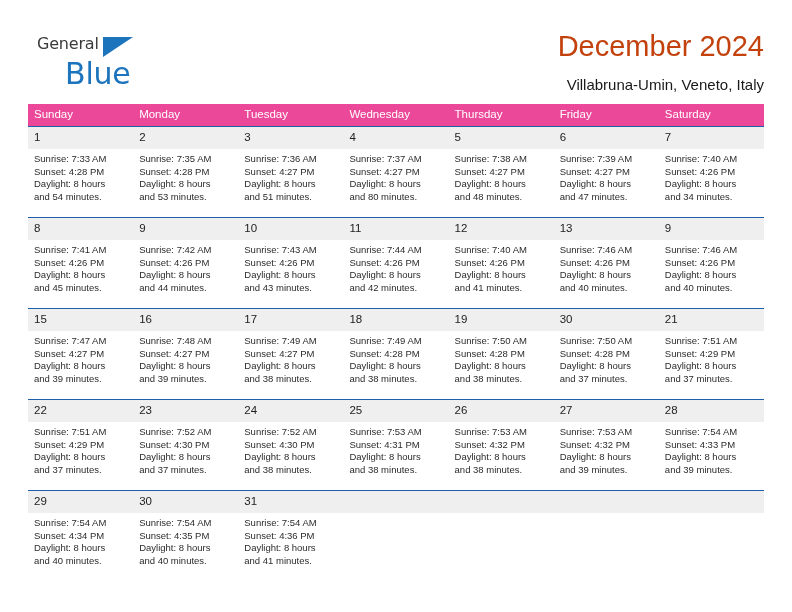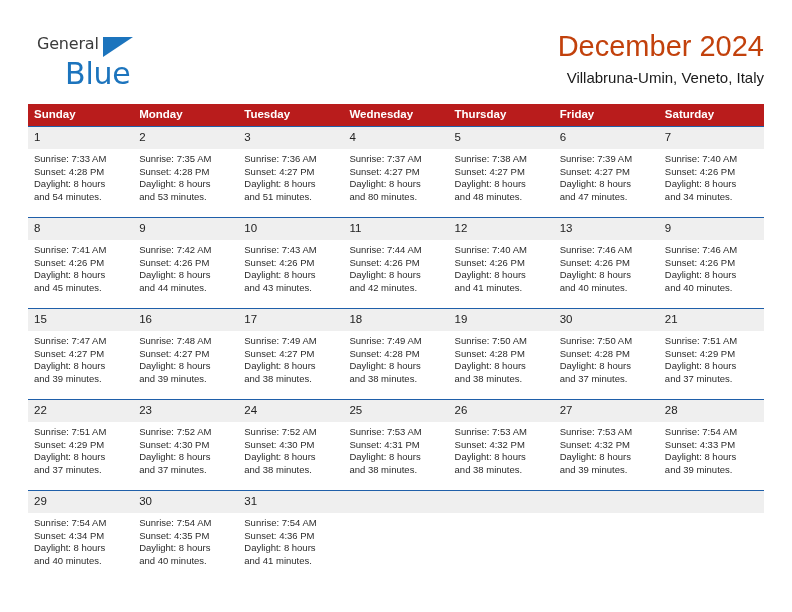--- a/index.html
+++ b/index.html
@@ -79,39 +79,39 @@
     font-weight: 400;
     color: #c2410c;
     line-height: 36px;
     white-space: nowrap;
   }
   .cal-subtitle {
     font-size: 15px;
     font-weight: 400;
     color: #1a1a1a;
     line-height: 22px;
-    margin-top: 3px;
+    margin-top: 10px;
     white-space: nowrap;
   }
 
   
   .calendar {
     position: absolute;
     left: 28px;
     top: 104px;
     width: 736px;
     border-collapse: collapse;
     table-layout: fixed;
   }
 
   .calendar th {
-    background: #b91c1c;
+    background: #ec4899;
     color: #ffffff;
     font-size: 11.5px;
-    font-weight: 700;
+    font-weight: 400;
     text-align: left;
     padding: 4px 0 5px 6px;
     height: 13px;
     line-height: 13px;
   }
 
   .calendar td {
     vertical-align: top;
     padding: 0;
     width: 105.14px;

